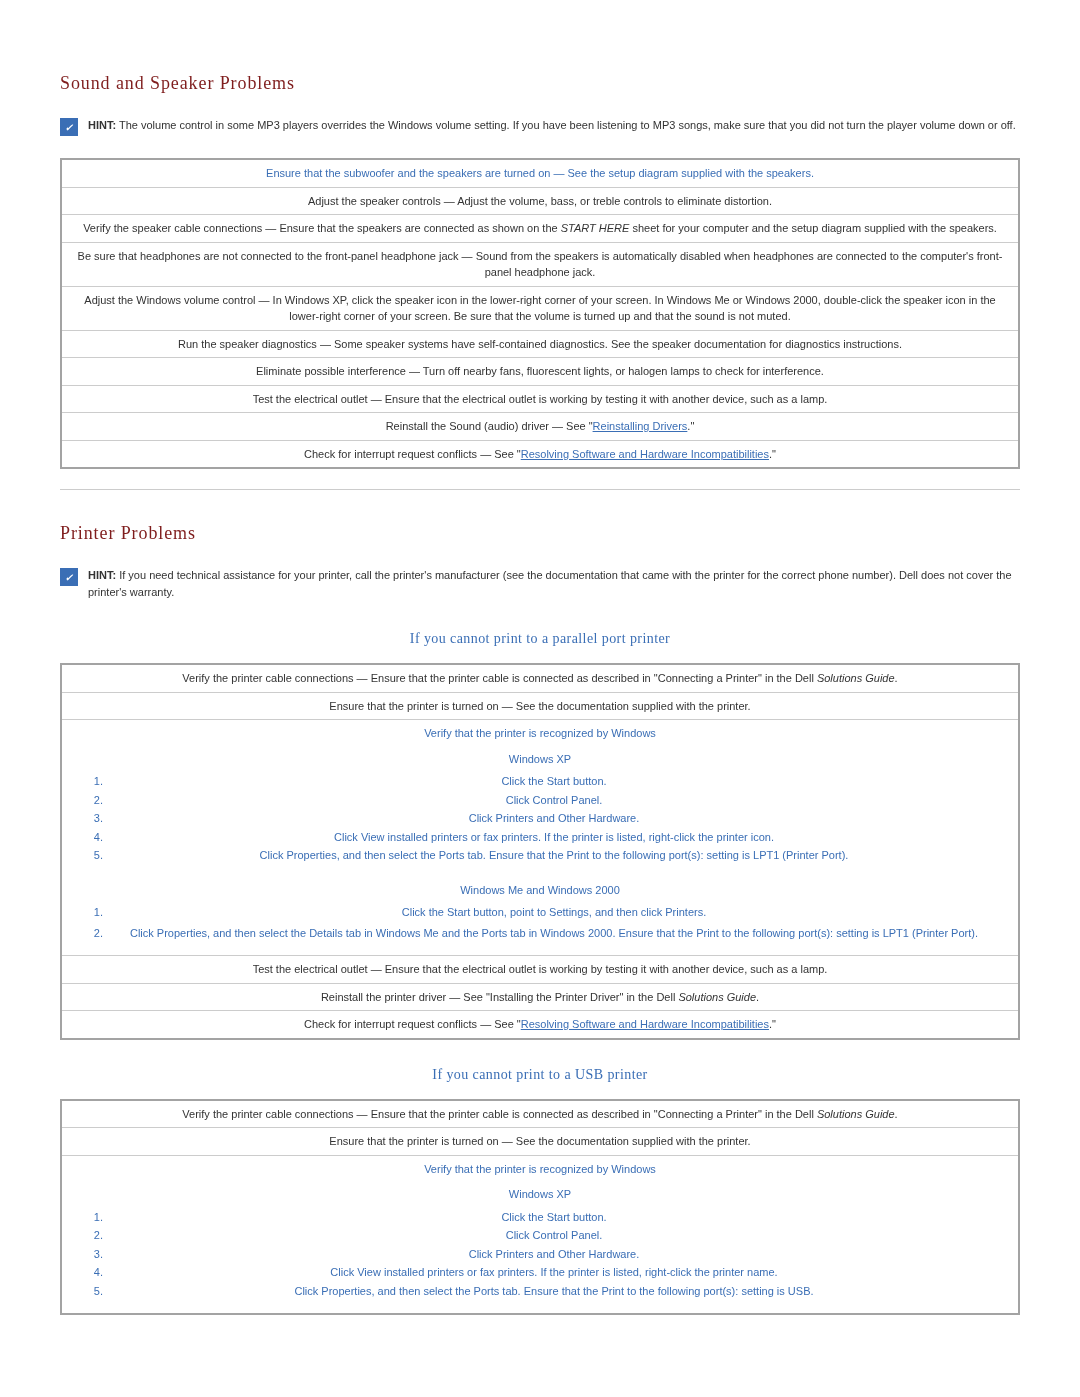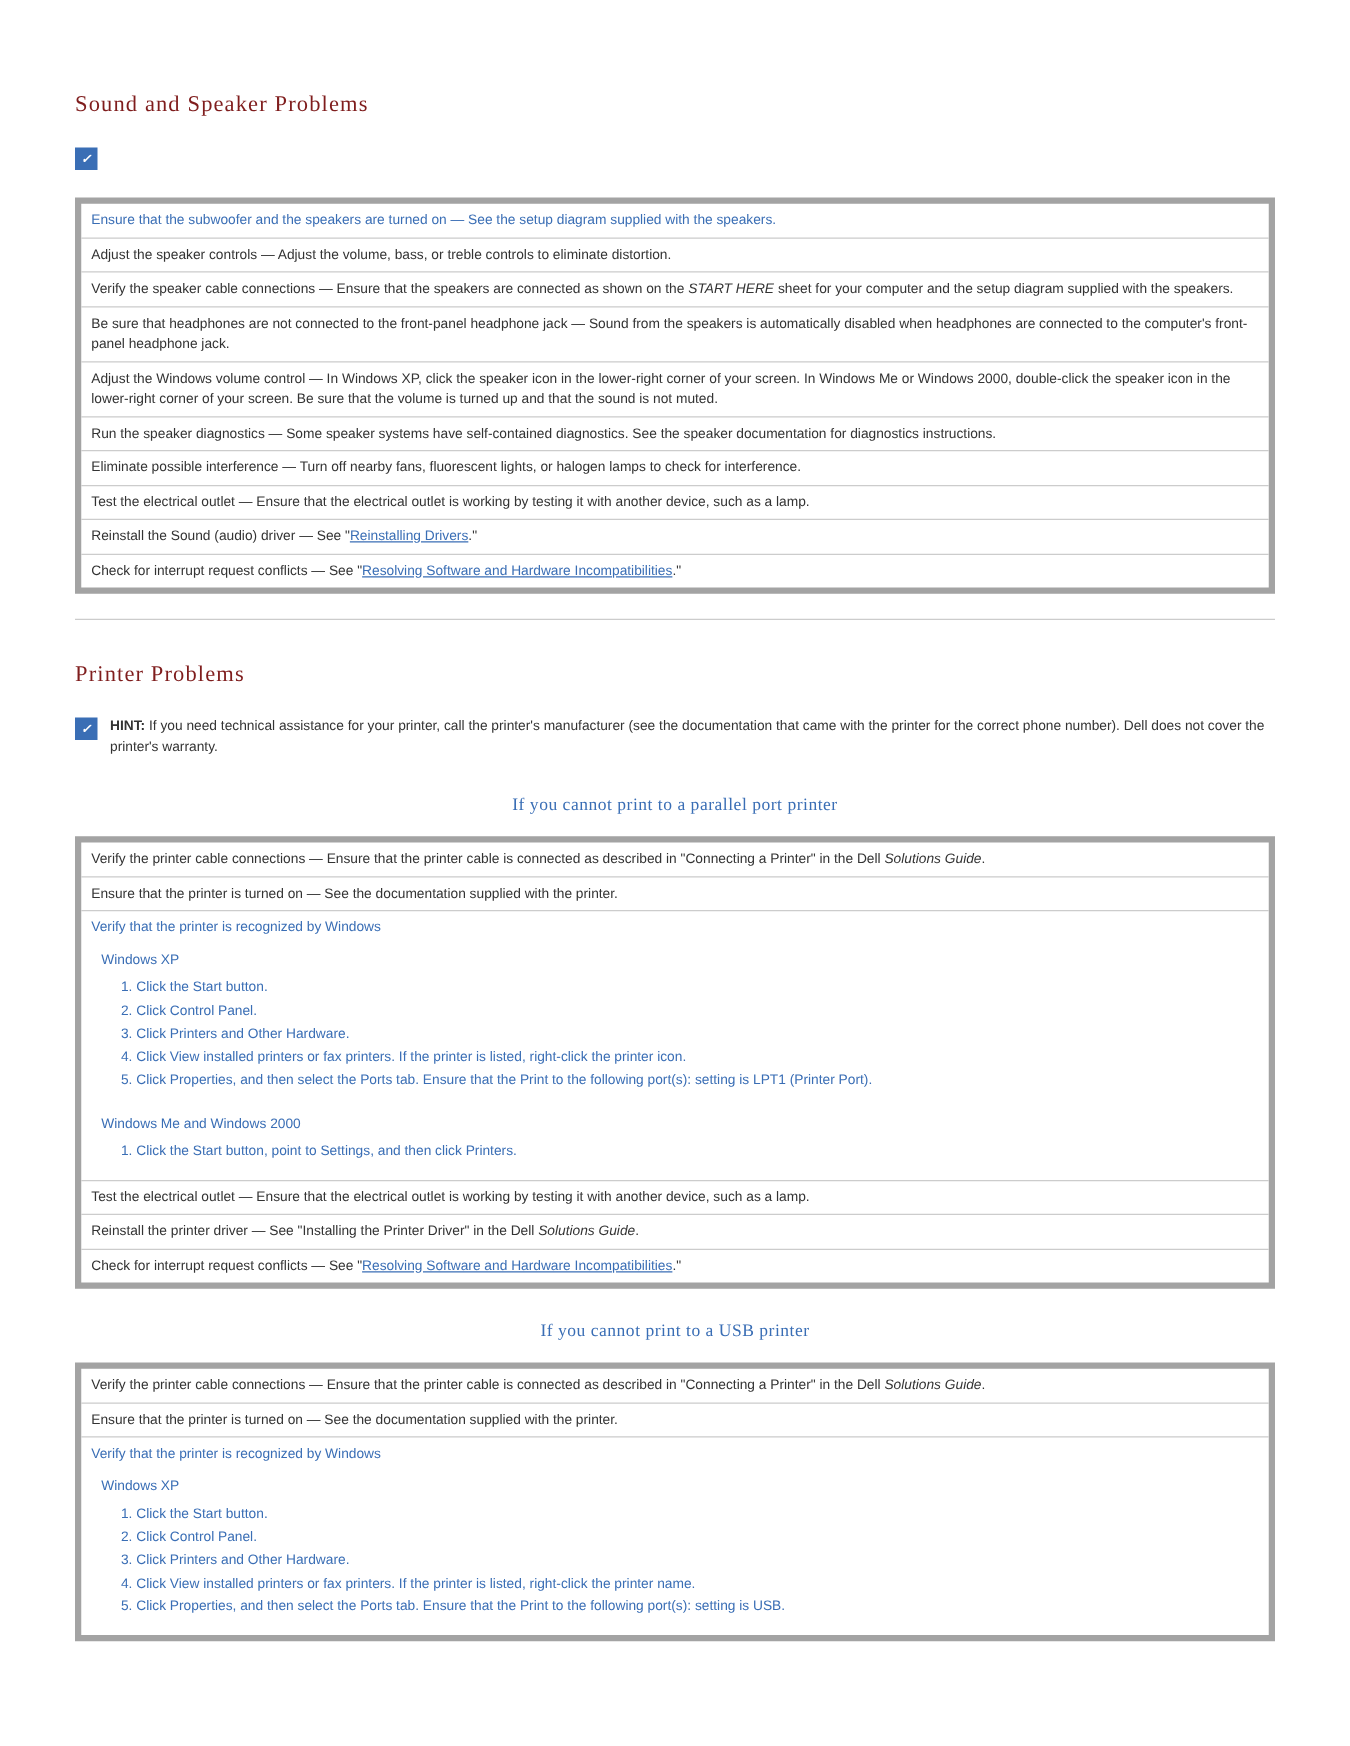--- a/index.html
+++ b/index.html
@@ -52,22 +52,23 @@
       font-style: italic;
     }
     .hint-text {
       font-size: 11px;
       color: #333;
     }
     .hint-text strong {
       font-weight: bold;
     }
     .table-section {
-      border: 5px solid #a3a3a3;
+      border: 2px solid #a3a3a3;
       margin-bottom: 20px;
+      text-align: center;
     }
     .table-row {
       border-bottom: 1px solid #ccc;
       padding: 5px 8px;
       font-size: 11px;
       line-height: 1.5;
     }
     .table-row:last-child {
       border-bottom: none;
     }
@@ -109,20 +110,24 @@
   </style>
 </head>
 <body>
 
 <h1>Sound and Speaker Problems</h1>
 
 <div class="hint-box">
   <div class="hint-icon">
       <em>✓</em>
     </div>
+  <div class="hint-text">
+    <strong>HINT:</strong>
+    <span>The volume control in some MP3 players overrides the Windows volume setting. If you have been listening to MP3 songs, make sure that you did not turn the player volume down or off.</span>
+  </div>
 </div>
 
 <div class="table-section">
   <div class="table-row blue-text">
     Ensure that the subwoofer and the speakers are turned on — See the setup diagram supplied with the speakers.
   </div>
   <div class="table-row">
     Adjust the speaker controls — Adjust the volume, bass, or treble controls to eliminate distortion.
   </div>
   <div class="table-row">
@@ -184,20 +189,23 @@
         <li>Click Printers and Other Hardware.</li>
         <li>Click View installed printers or fax printers. If the printer is listed, right-click the printer icon.</li>
         <li>Click Properties, and then select the Ports tab. Ensure that the Print to the following port(s): setting is LPT1 (Printer Port).</li>
       </ol>
     </div>
     <div class="sub-section">
       <span class="windows-label">Windows Me and Windows 2000</span>
       <ol>
         <li>Click the Start button, point to Settings, and then click Printers.</li>
       </ol>
+      <ol start="2">
+        <li>Click Properties, and then select the Details tab in Windows Me and the Ports tab in Windows 2000. Ensure that the Print to the following port(s): setting is LPT1 (Printer Port).</li>
+      </ol>
     </div>
   </div>
   <div class="table-row">
     Test the electrical outlet — Ensure that the electrical outlet is working by testing it with another device, such as a lamp.
   </div>
   <div class="table-row">
     Reinstall the printer driver — See "Installing the Printer Driver" in the Dell <em>Solutions Guide</em>.
   </div>
   <div class="table-row">
     Check for interrupt request conflicts — See "<a>Resolving Software and Hardware Incompatibilities</a>."

